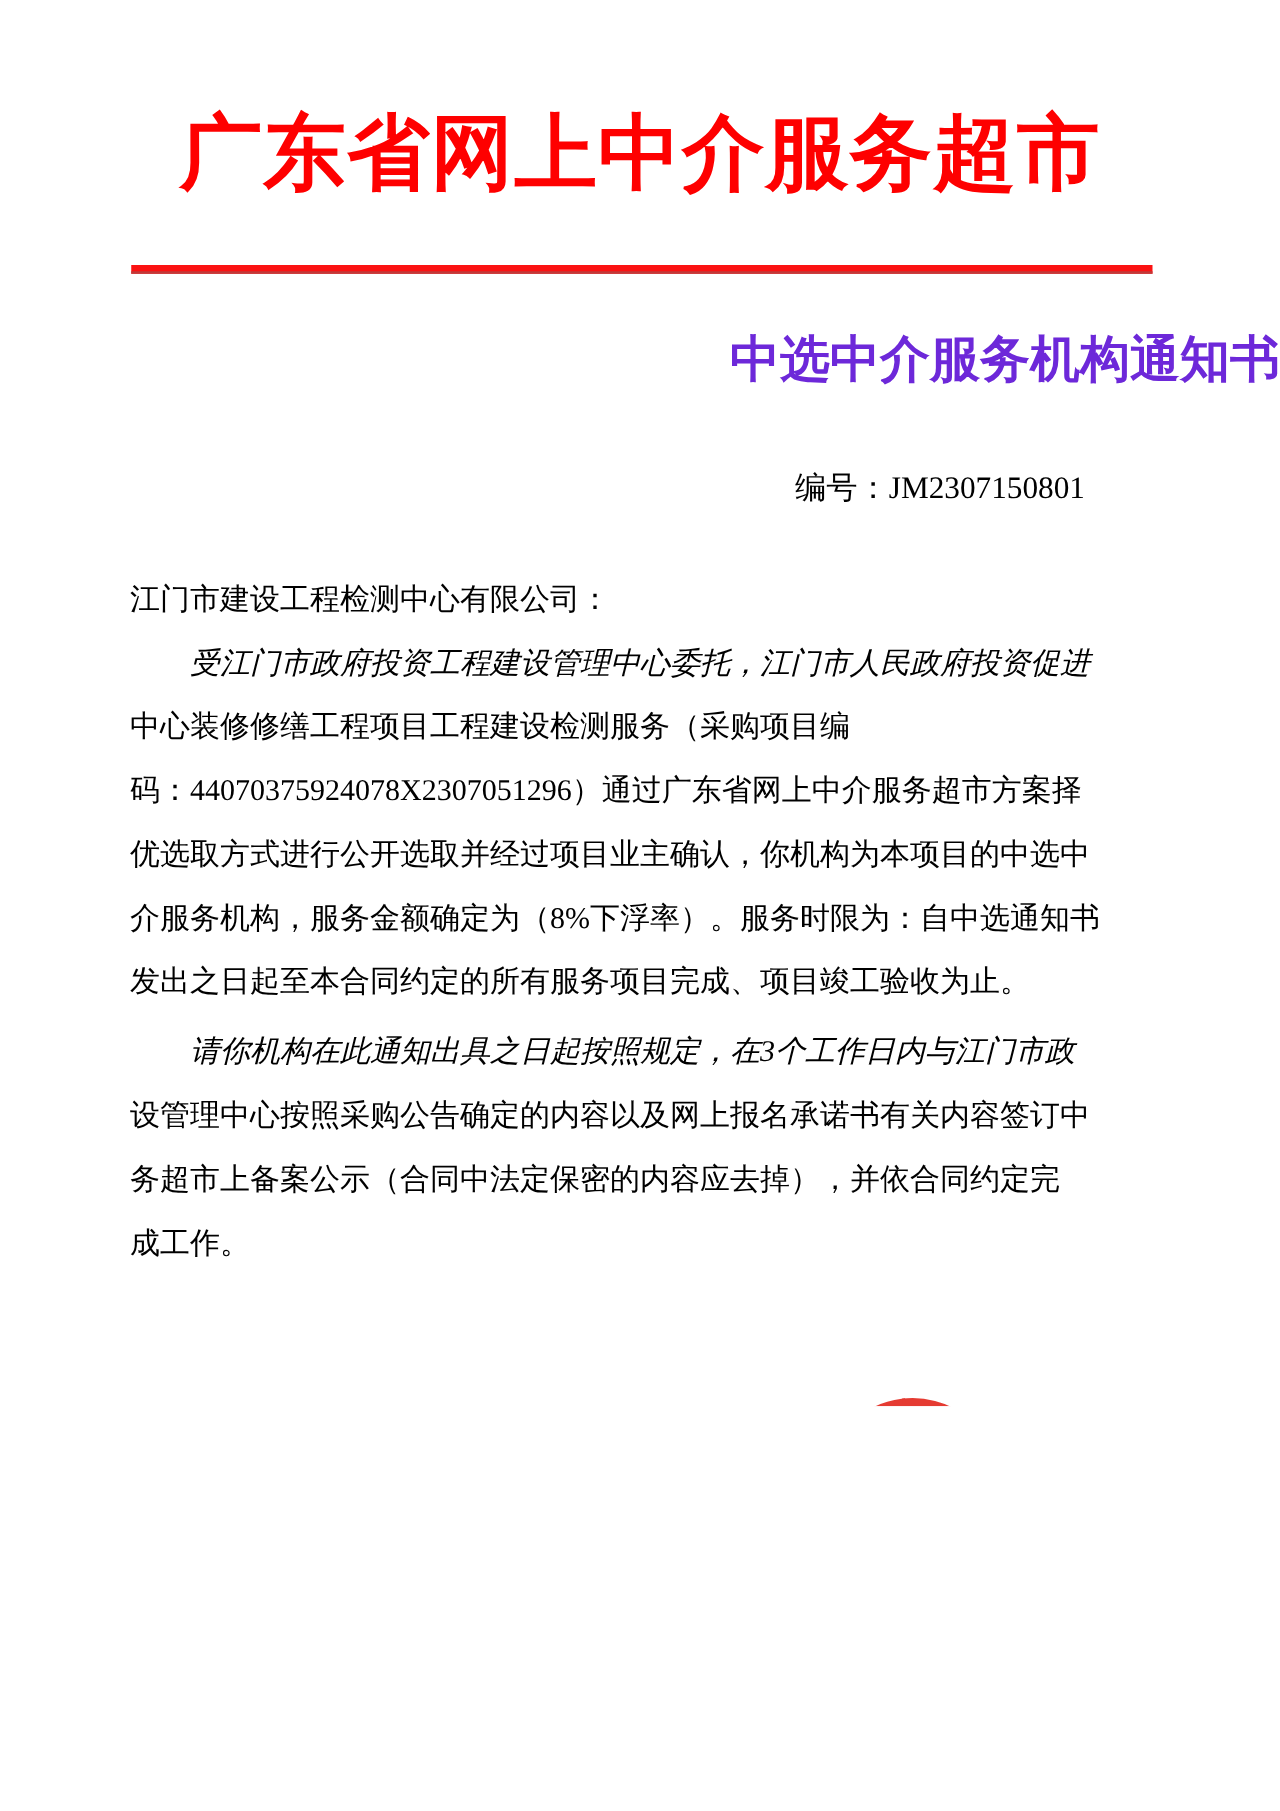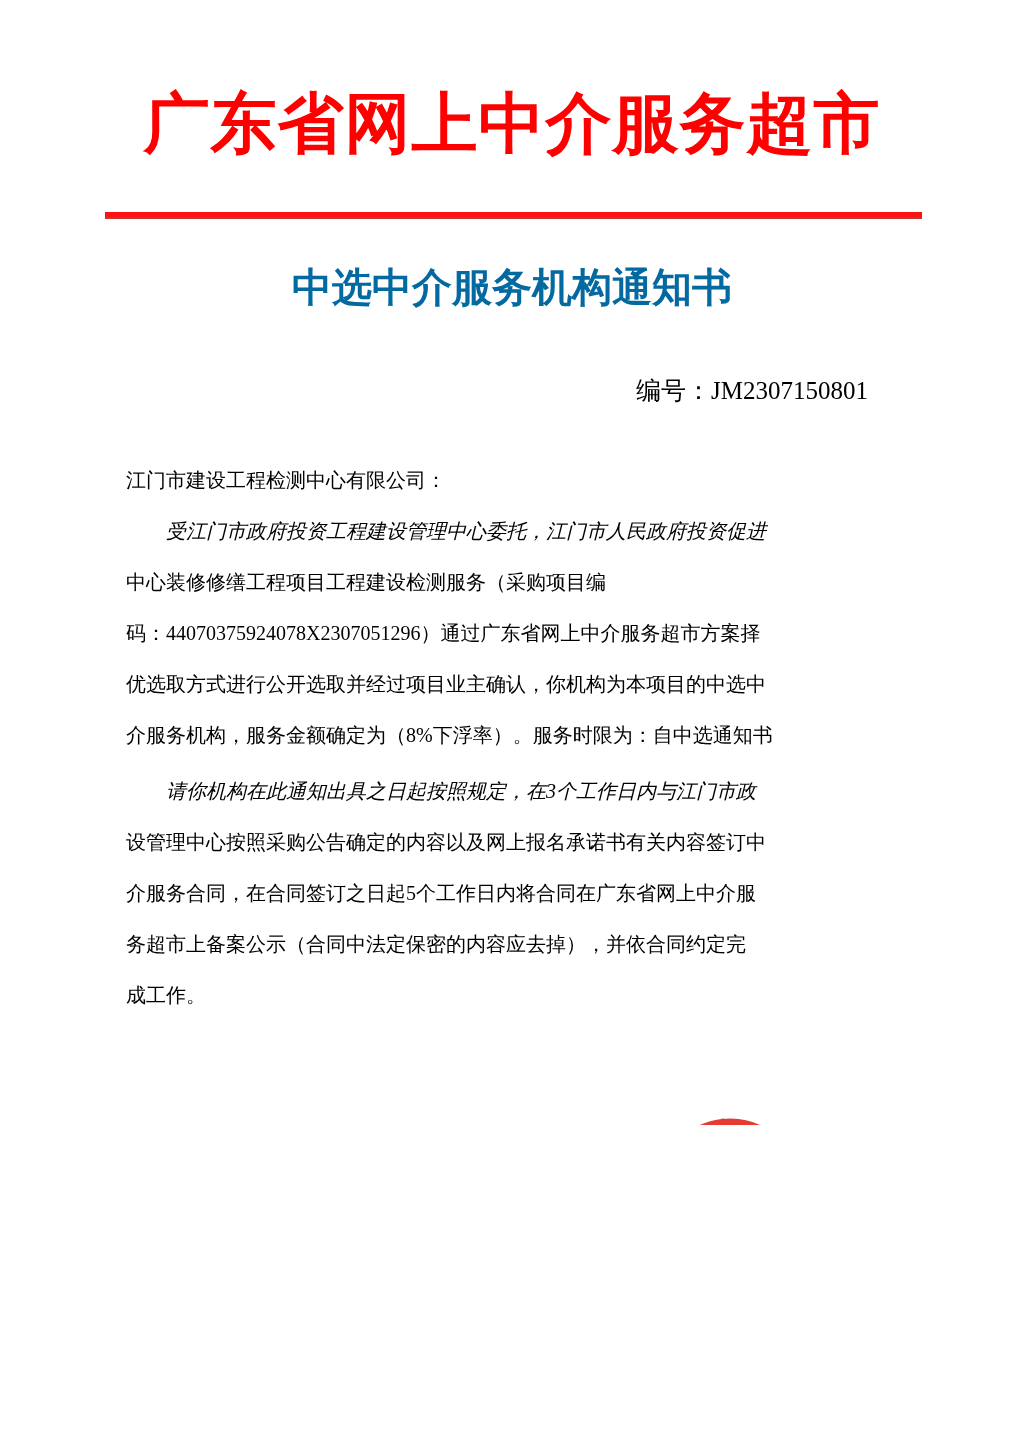--- a/index.html
+++ b/index.html
@@ -37,44 +37,44 @@
     width: 817px;
     height: 5px;
     background: #fb1212;
     border-bottom: 2px solid #c03a3a;
   }
   .doc-title {
     position: absolute;
     top: 262px;
     left: 0;
     width: 1024px;
-    text-align: center;
+    text-align: right;
     font-size: 40px;
     font-weight: 700;
-    color: #0369a1;
+    color: #6d28d9;
     margin: 0;
     line-height: 1.3;
     white-space: nowrap;
   }
   .ref-no {
     position: absolute;
     top: 374px;
     left: 0;
     right: 156px;
     text-align: right;
     font-size: 25px;
     line-height: 34px;
     white-space: nowrap;
   }
   .body-text {
     position: absolute;
     top: 455px;
-    left: 126px;
+    left: 104px;
     width: 812px;
-    font-size: 20px;
+    font-size: 24px;
     line-height: 51px;
   }
   .body-text .line {
     white-space: nowrap;
   }
   .body-text .line.indent {
     text-indent: 2em;
     font-style: italic;
   }
   .body-text .line.para-gap {
@@ -120,23 +120,23 @@
 
   <div class="ref-no">编号：JM2307150801</div>
 
   <div class="body-text">
     <div class="line">江门市建设工程检测中心有限公司：</div>
     <div class="line indent">受江门市政府投资工程建设管理中心委托，江门市人民政府投资促进</div>
     <div class="line">中心装修修缮工程项目工程建设检测服务（采购项目编</div>
     <div class="line">码：44070375924078X2307051296）通过广东省网上中介服务超市方案择</div>
     <div class="line">优选取方式进行公开选取并经过项目业主确认，你机构为本项目的中选中</div>
     <div class="line">介服务机构，服务金额确定为（8%下浮率）。服务时限为：自中选通知书</div>
+    <div class="line">发出之日起至本合同约定的所有服务项目完成、项目竣工验收为止。</div>
     <div class="line indent para-gap">请你机构在此通知出具之日起按照规定，在3个工作日内与江门市政</div>
     <div class="line">设管理中心按照采购公告确定的内容以及网上报名承诺书有关内容签订中</div>
-    <div class="line">介服务合同，在合同签订之日起5个工作日内将合同在广东省网上中介服</div>
     <div class="line">务超市上备案公示（合同中法定保密的内容应去掉），并依合同约定完</div>
     <div class="line">成工作。</div>
   </div>
 
   <div class="signature-org">江门市公共资源交易中心</div>
 
   <div class="signature-date">2023年07月15日</div>
 
   <svg class="stamp" viewBox="0 0 152 152" xmlns="http://www.w3.org/2000/svg" aria-hidden="true">
     <circle cx="76" cy="76" r="68" fill="none" stroke="#e32a20" stroke-width="7"></circle>

